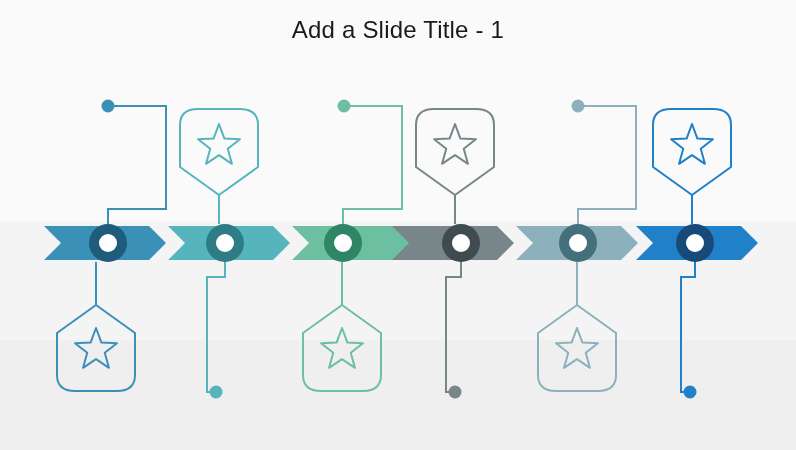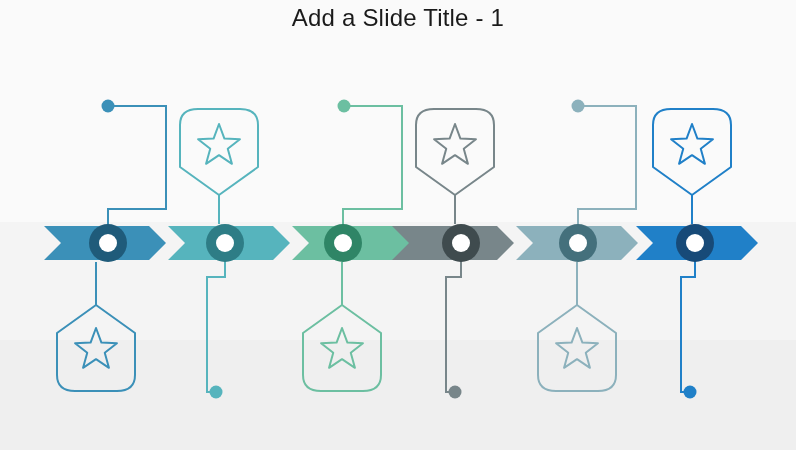--- a/index.html
+++ b/index.html
@@ -11,21 +11,21 @@
   #slide{
     position:relative;width:796px;height:450px;background:#ffffff;
   }
   
   .band{position:absolute;left:0;width:796px;}
   .band-top{top:0;height:222px;background:#fafafa;}
   .band-mid{top:222px;height:118px;background:#f4f4f4;}
   .band-bot{top:340px;height:110px;background:#efefef;}
 
   .title{
-    position:absolute;left:0;top:4px;width:796px;
+    position:absolute;left:0;top:16px;width:796px;
     text-align:center;
     font-size:24px;color:#1a1a1a;font-weight:400;
     letter-spacing:.2px;
     z-index:40;
   }
   .stage{position:absolute;left:0;top:0;width:796px;height:450px;z-index:30;}
   svg{display:block;}
 </style>
 </head>
 <body>

